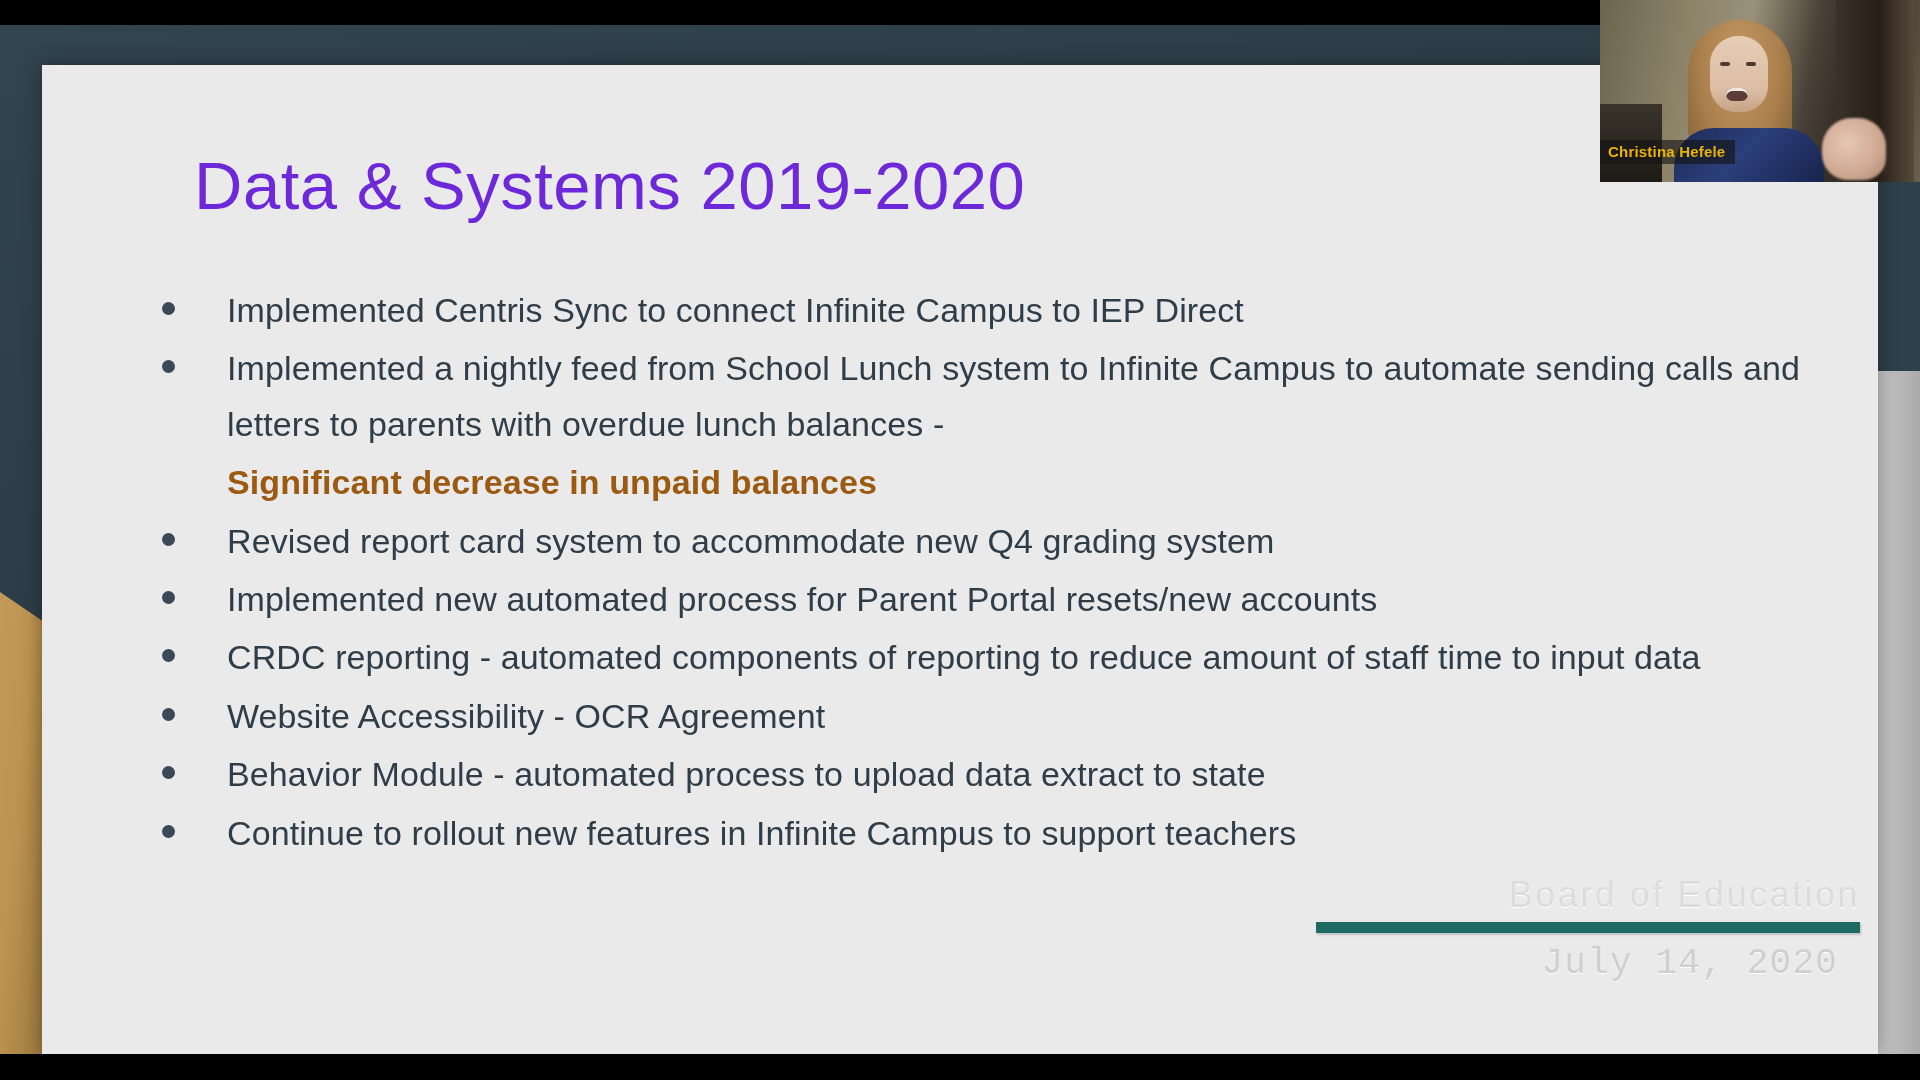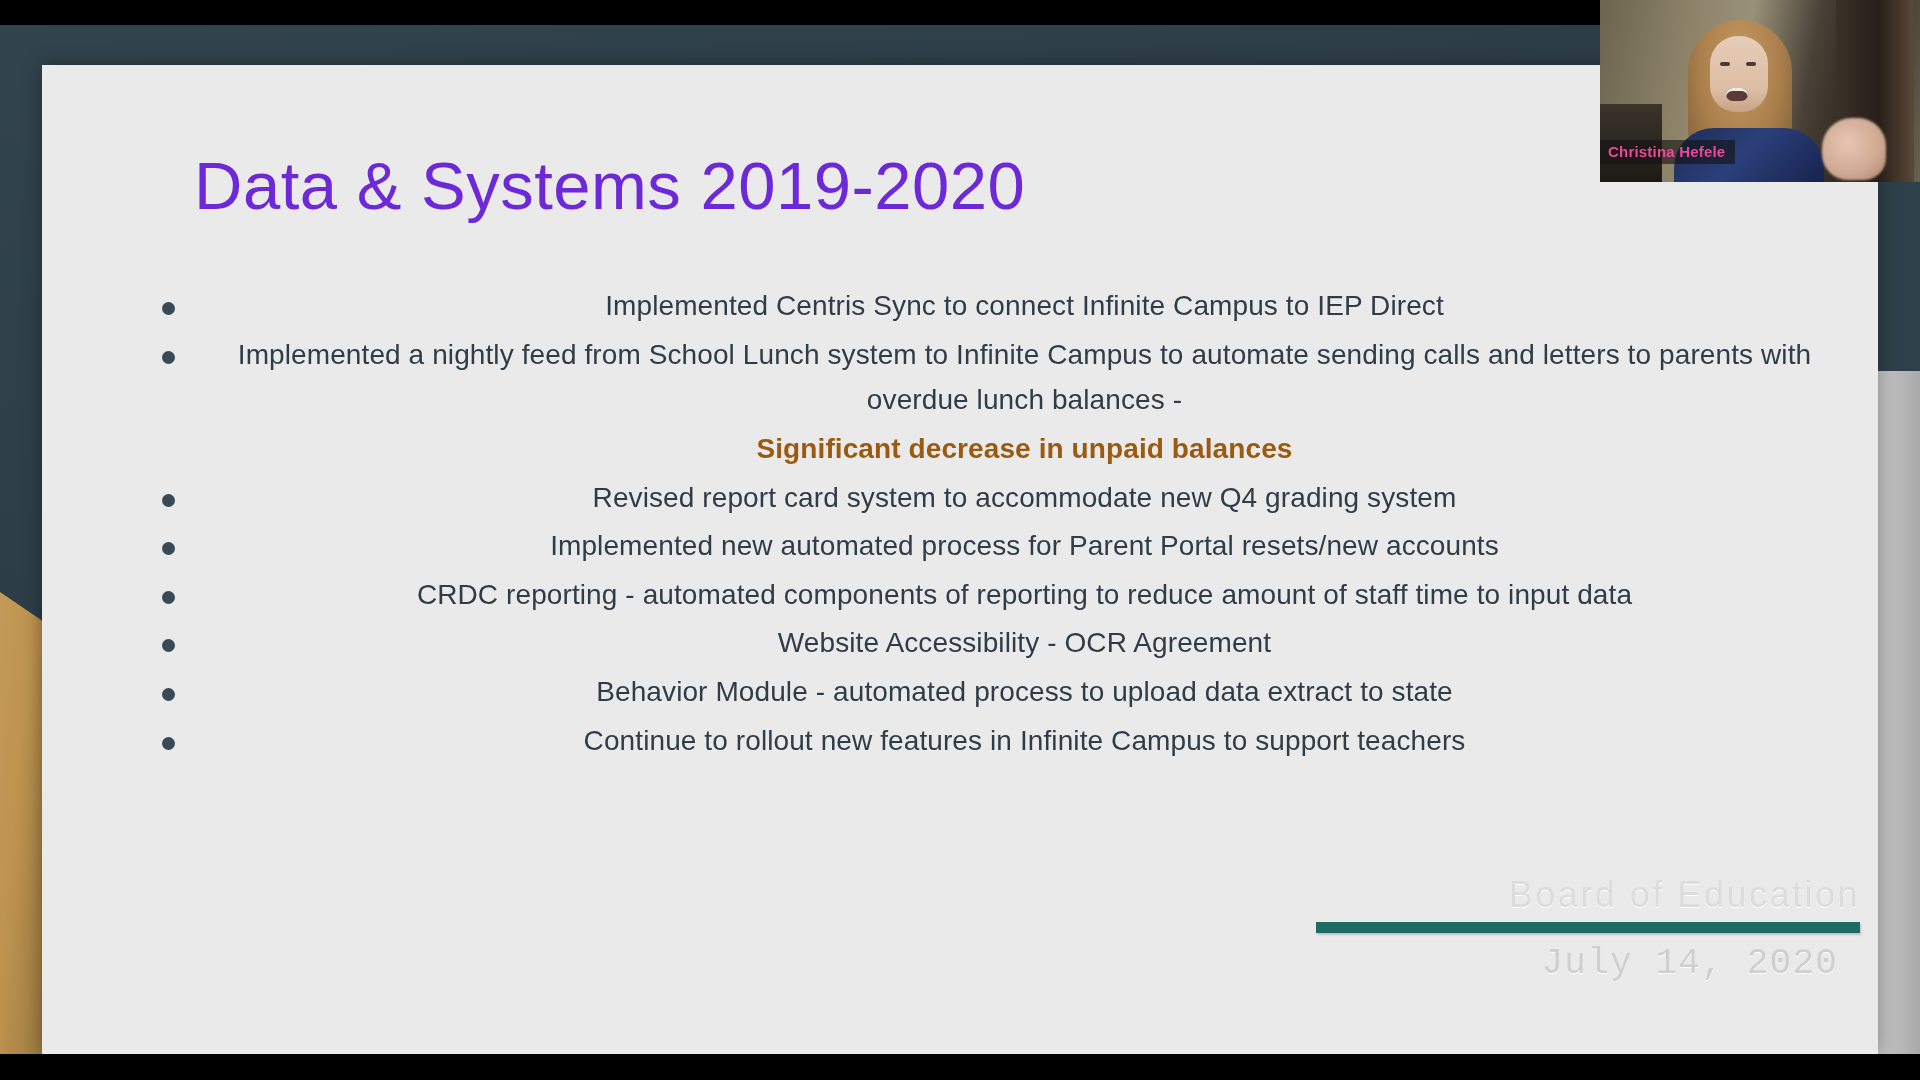--- a/index.html
+++ b/index.html
@@ -120,25 +120,24 @@
     height: 13px;
     border-radius: 50%;
     background: #3a4956;
     margin-top: 19px;
     margin-right: 0;
   }
   .bullet-text {
     flex: 1 1 auto;
     margin-left: 52px;
     font-family: "Liberation Sans", sans-serif;
-    font-size: 28px;
+    font-size: 34px;
     line-height: 1.63;
     color: #2f3d48;
     letter-spacing: 0.1px;
-    text-align: center;
   }
   .bullet-row.no-dot .bullet-dot { visibility: hidden; }
   .bullet-text.emph {
     font-weight: bold;
     color: #9a5a11;
   }
 
   
   #footer-block {
     position: absolute;
@@ -263,21 +262,21 @@
     border-radius: 30px 28px 22px 26px;
     background: radial-gradient(ellipse at 40% 40%, #e6c6b4 0%, #cfa892 60%, #a98270 100%);
     filter: blur(1.2px);
   }
   #cam-name {
     position: absolute;
     left: 0;
     bottom: 18px;
     padding: 3px 10px 4px 8px;
     background: rgba(20,20,20,0.62);
-    color: #ec4899;
+    color: #eab308;
     font-family: "Liberation Sans", sans-serif;
     font-size: 15px;
     font-weight: bold;
     letter-spacing: 0.2px;
     white-space: nowrap;
   }
 </style>
 </head>
 <body>
 

